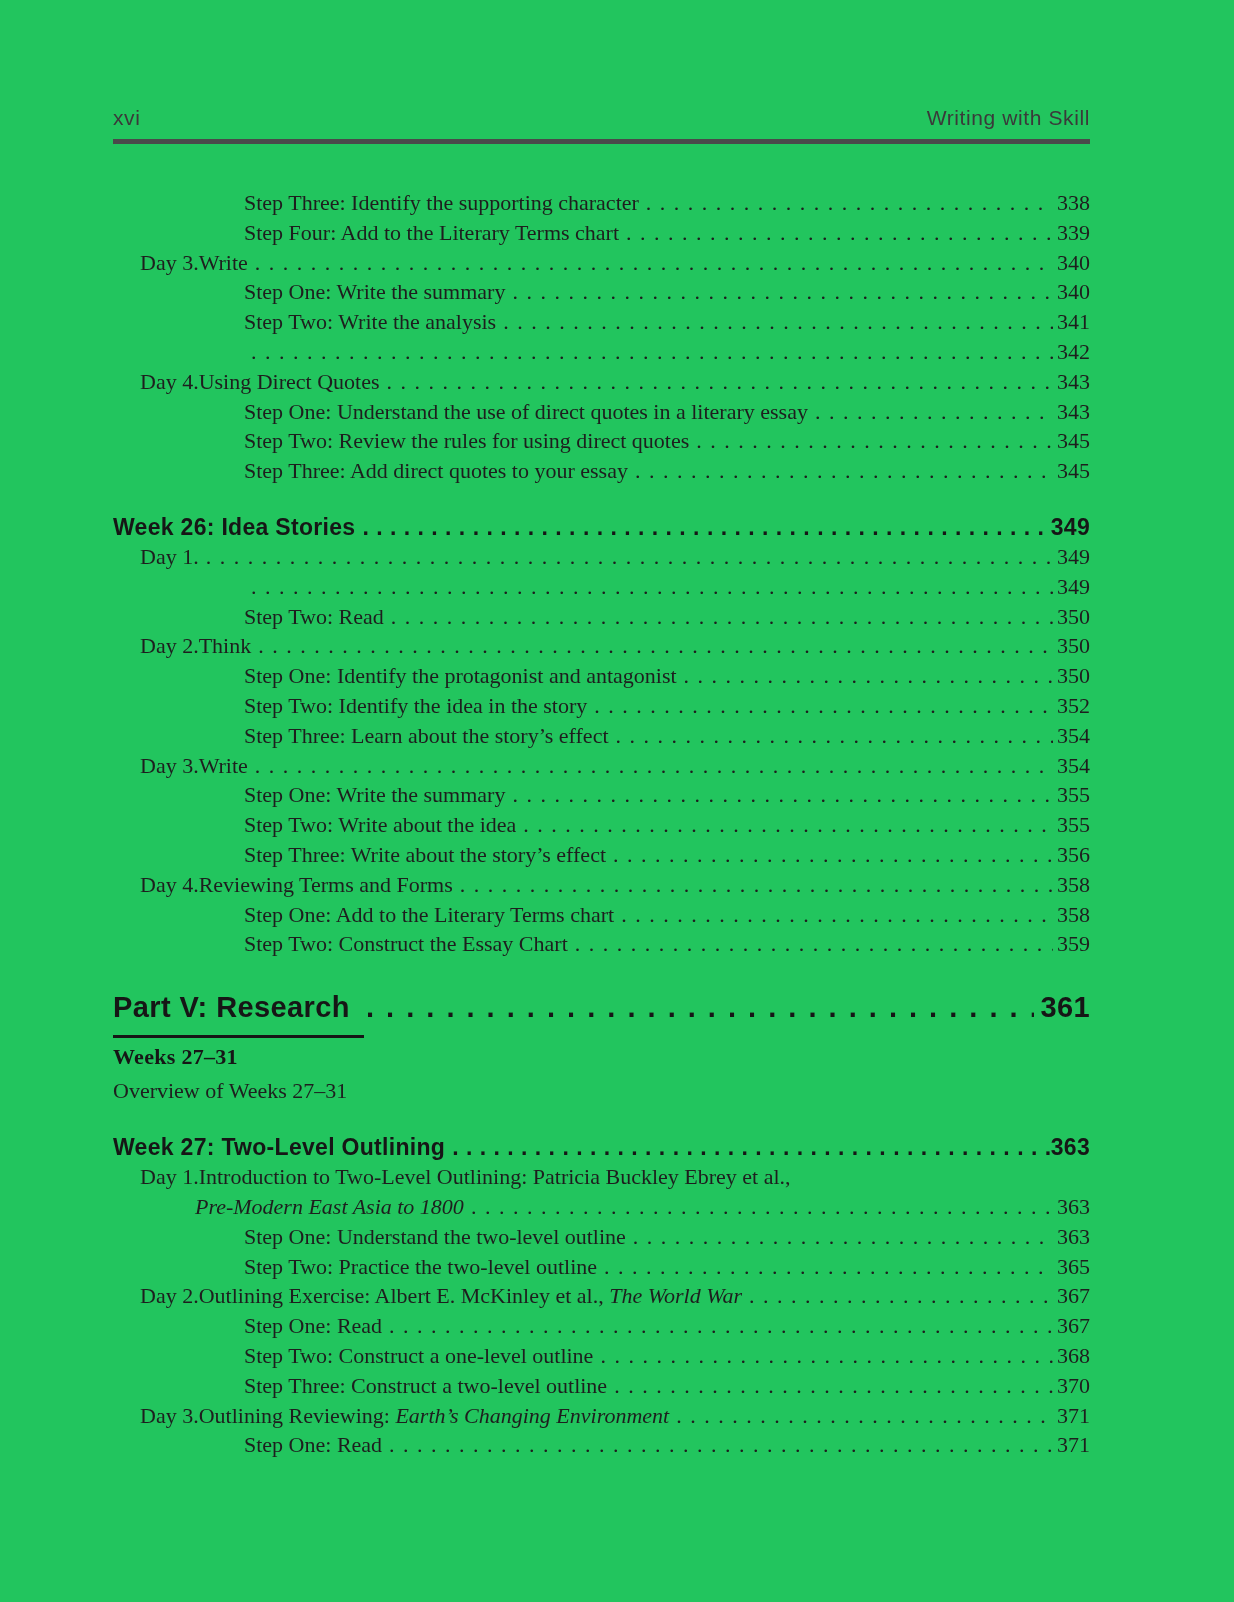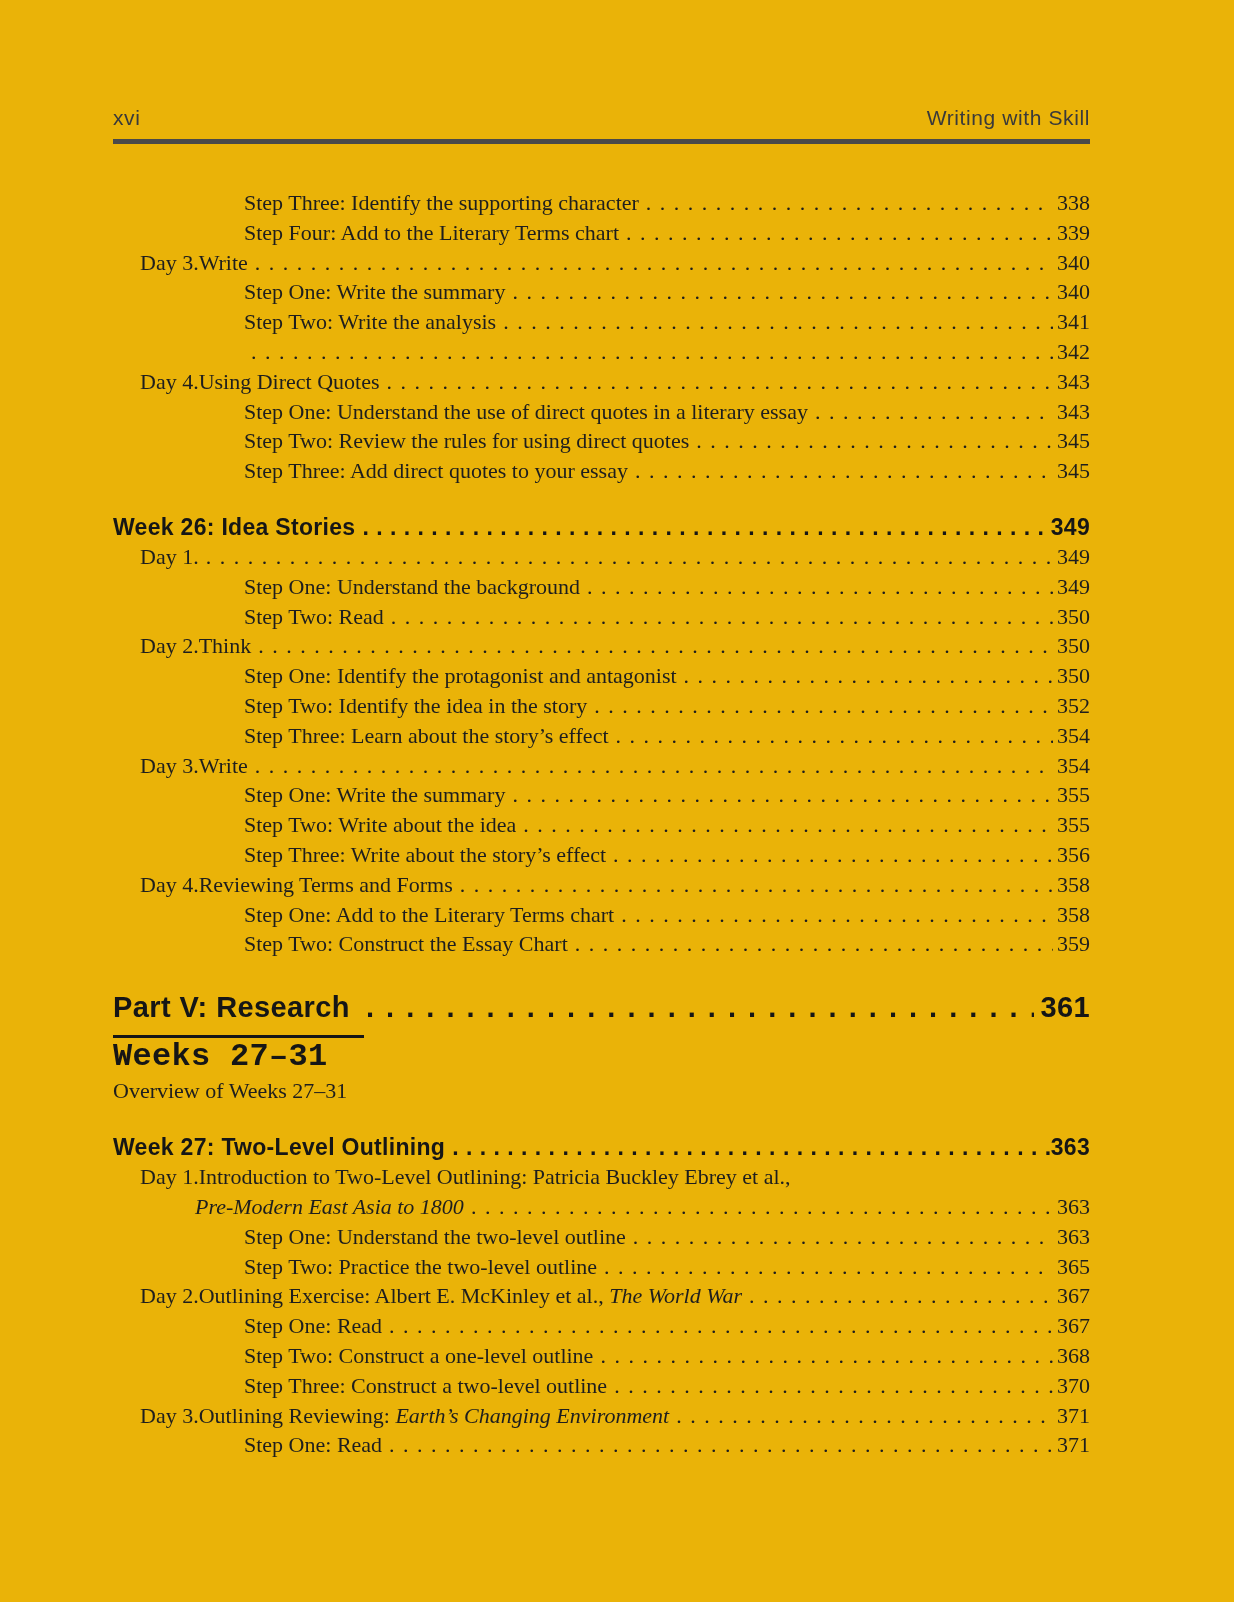--- a/index.html
+++ b/index.html
@@ -5,21 +5,21 @@
   html,body{margin:0;padding:0;background:#ffffff;}
   body{
     width:1234px;height:1602px;overflow:hidden;position:relative;
     font-family:"Liberation Serif",serif;
     -webkit-font-smoothing:antialiased;
   }
   .page{
     box-sizing:border-box;
     width:1234px;height:1602px;
     padding:106px 144px 0 113px;
-    background:#eab308;
+    background:#22c55e;
   }
   
   .header{
     display:flex;justify-content:space-between;align-items:baseline;
     font-family:"Liberation Sans",sans-serif;
     font-size:21px;letter-spacing:0.6px;
     color:var(--header-text,#3a3a3a);
     padding-bottom:9px;
   }
   .header-rule{
@@ -66,22 +66,22 @@
     font-weight:700;font-size:29px;letter-spacing:0.4px;
     color:var(--heading,#161616);
     line-height:44px;
   }
   .row.part .title{
     border-bottom:3px solid var(--heading,#161616);
     padding-bottom:6px;padding-right:14px;
   }
   .row.part .leader{letter-spacing:2px;margin:0 6px 0 2px;}
   .row.subhead{
-    font-family:Liberation Mono, monospace;
-    font-weight:700;font-size:32px;letter-spacing:0.3px;
+    font-family:Liberation Serif, serif;
+    font-weight:700;font-size:22px;letter-spacing:0.3px;
     color:var(--heading,#161616);
     line-height:38px;
   }
   .row.plain{line-height:30px;}
 </style>
 </head>
 <body>
 
 <div class="page">
   <div class="header">
@@ -148,21 +148,20 @@
           <span class="title"><span>Week 26: Idea Stories</span></span>
           <span class="leader">. . . . . . . . . . . . . . . . . . . . . . . . . . . . . . . . . . . . . . . . . . . . . . . . . . . . . . . . . . . . . . . . . . . . . . . . . . . . . . . . . . . . . . . . . . . . . . . . . . . . . . . . . . . . . . . . . . . . . . . . . . . . . . . . . . . . . . . . . . . . . . . . . . . . . . . . . . . . . . . . . . . . . . . . . . . . . . . . . . . . . . . . . . . . . . . . . . . . . . . . </span>
           <span class="pagenum">349</span>
         </div>
         <div class="row day">
           <span class="day-label">Day 1.</span>
           <span class="leader">. . . . . . . . . . . . . . . . . . . . . . . . . . . . . . . . . . . . . . . . . . . . . . . . . . . . . . . . . . . . . . . . . . . . . . . . . . . . . . . . . . . . . . . . . . . . . . . . . . . . . . . . . . . . . . . . . . . . . . . . . . . . . . . . . . . . . . . . . . . . . . . . . . . . . . . . . . . . . . . . . . . . . . . . . . . . . . . . . . . . . . . . . . . . . . . . . . . . . . . . </span>
           <span class="pagenum">349</span>
         </div>
         <div class="row step">
-          <span class="title"><span>Step One: Understand the background</span></span>
           <span class="leader">. . . . . . . . . . . . . . . . . . . . . . . . . . . . . . . . . . . . . . . . . . . . . . . . . . . . . . . . . . . . . . . . . . . . . . . . . . . . . . . . . . . . . . . . . . . . . . . . . . . . . . . . . . . . . . . . . . . . . . . . . . . . . . . . . . . . . . . . . . . . . . . . . . . . . . . . . . . . . . . . . . . . . . . . . . . . . . . . . . . . . . . . . . . . . . . . . . . . . . . . </span>
           <span class="pagenum">349</span>
         </div>
         <div class="row step">
           <span class="title"><span>Step Two: Read</span></span>
           <span class="leader">. . . . . . . . . . . . . . . . . . . . . . . . . . . . . . . . . . . . . . . . . . . . . . . . . . . . . . . . . . . . . . . . . . . . . . . . . . . . . . . . . . . . . . . . . . . . . . . . . . . . . . . . . . . . . . . . . . . . . . . . . . . . . . . . . . . . . . . . . . . . . . . . . . . . . . . . . . . . . . . . . . . . . . . . . . . . . . . . . . . . . . . . . . . . . . . . . . . . . . . . </span>
           <span class="pagenum">350</span>
         </div>
         <div class="row day">
           <span class="day-label">Day 2.</span>

